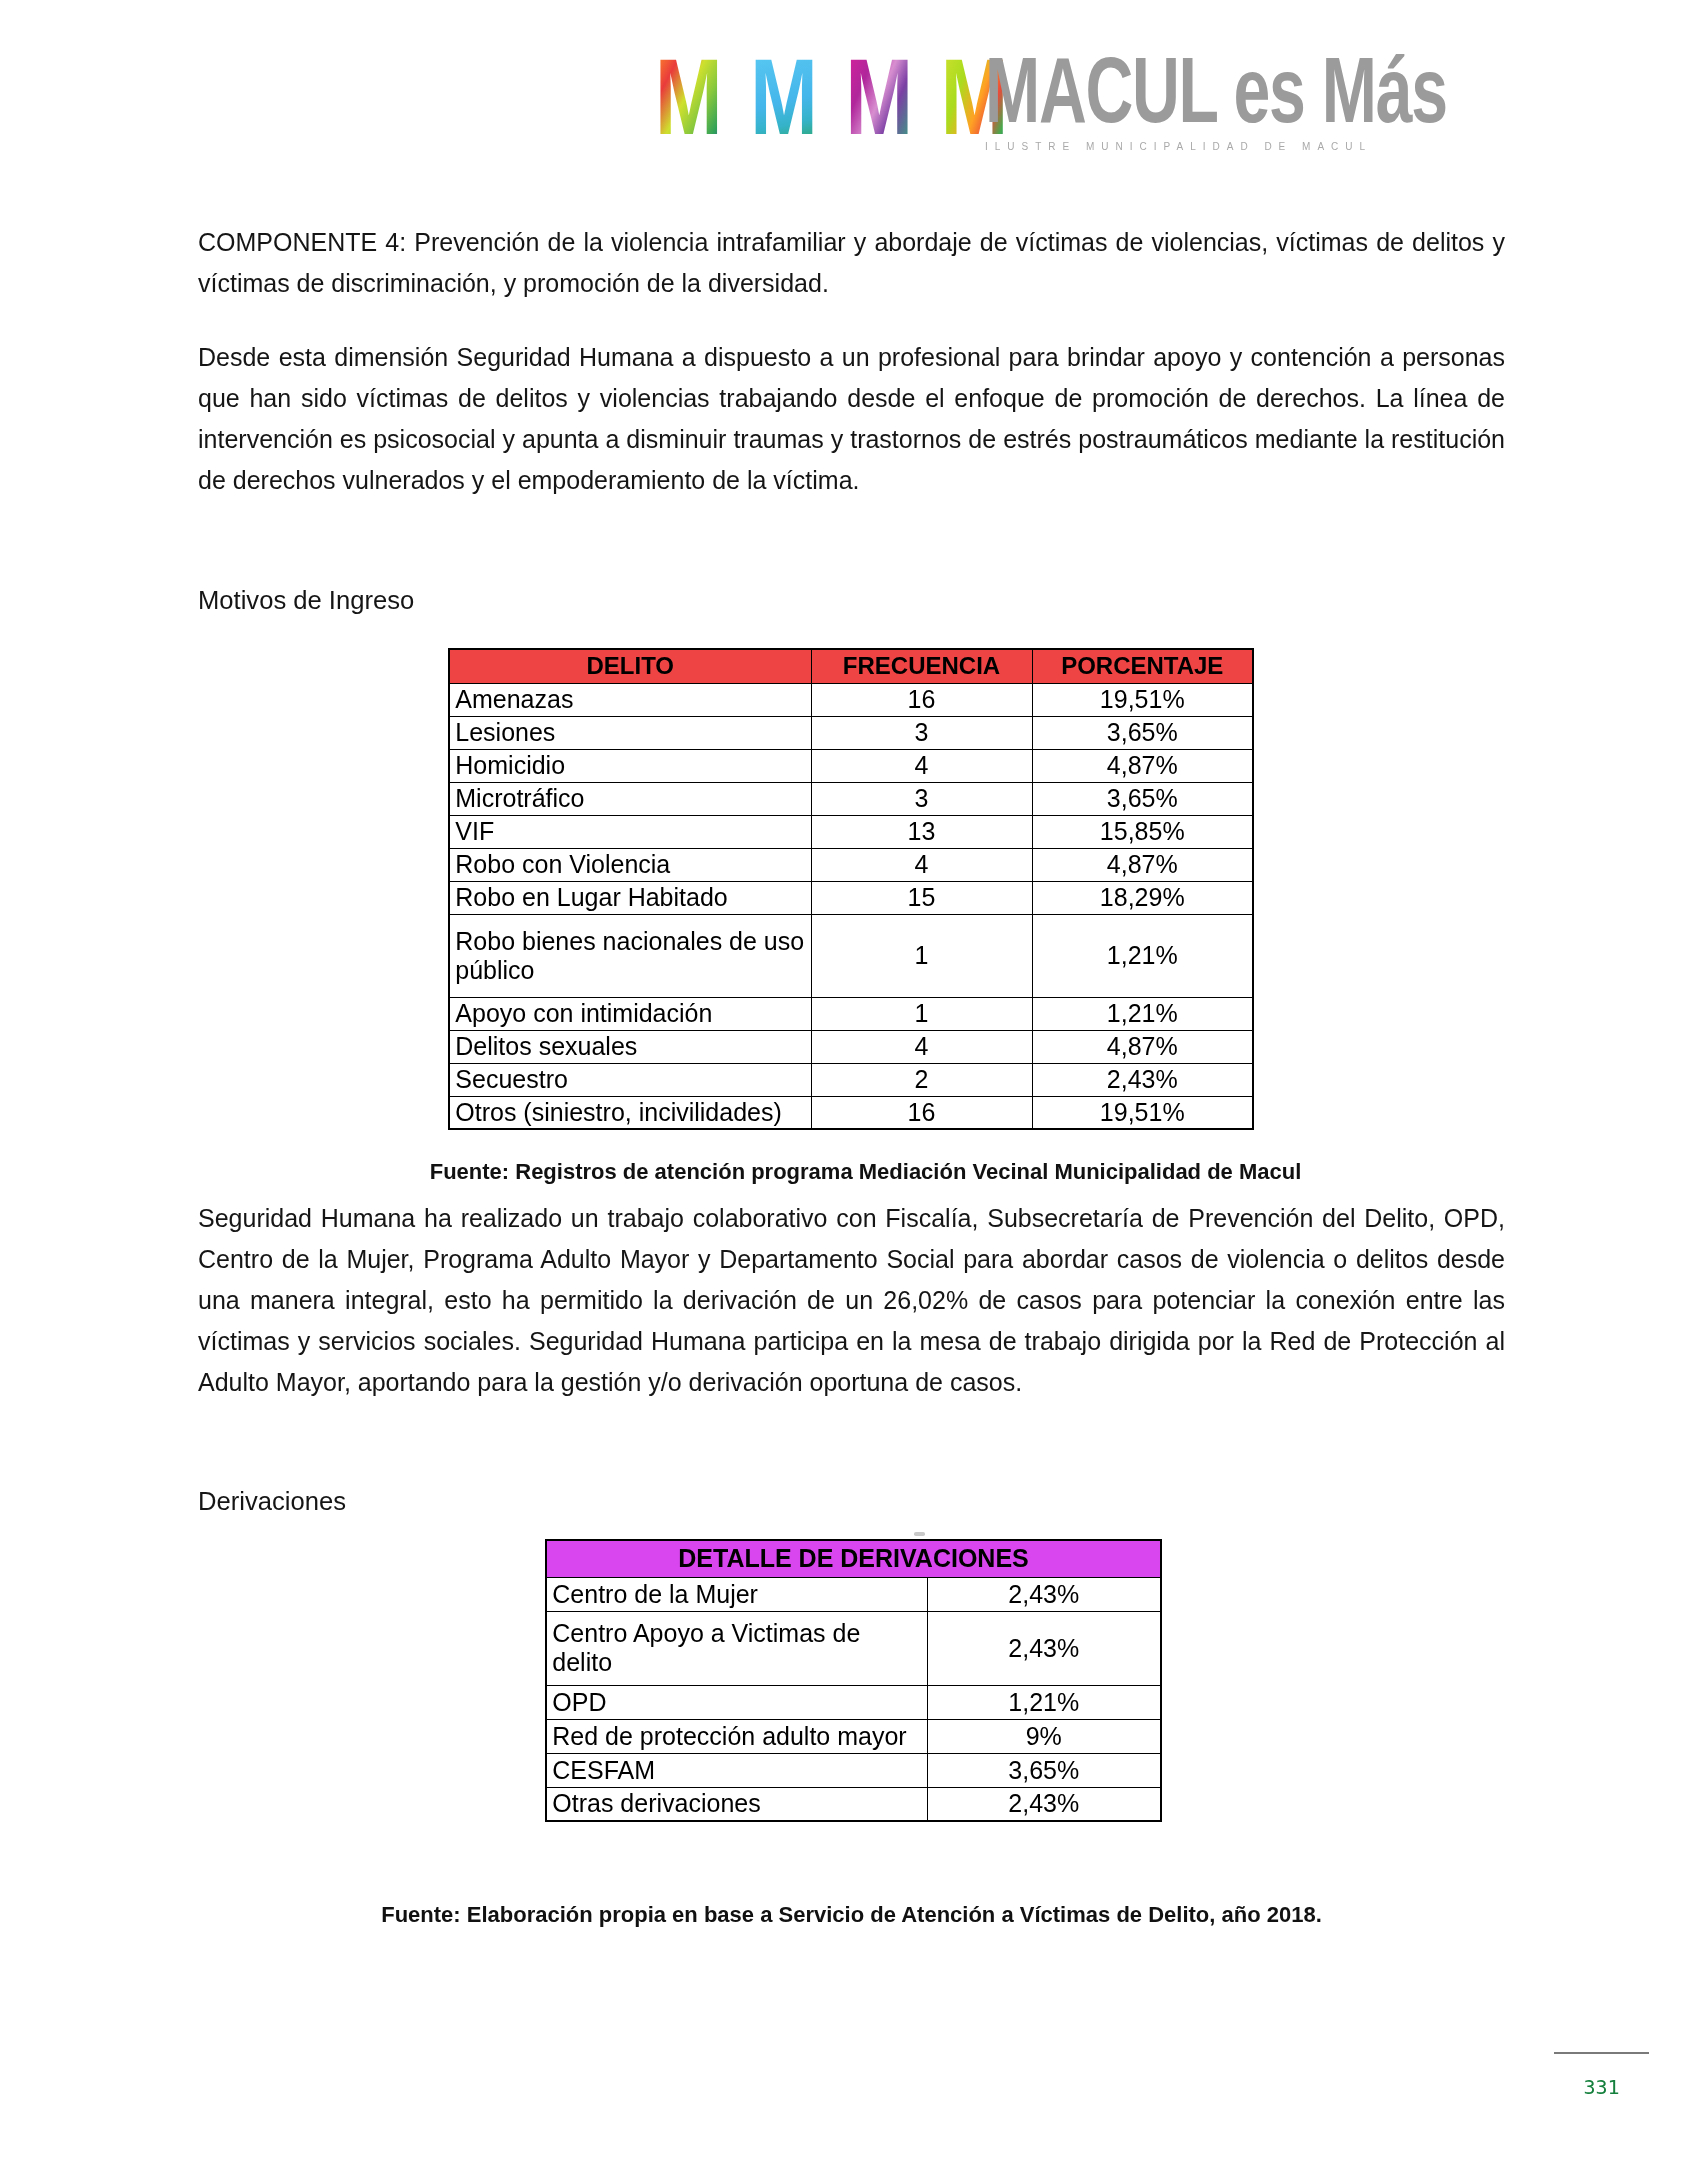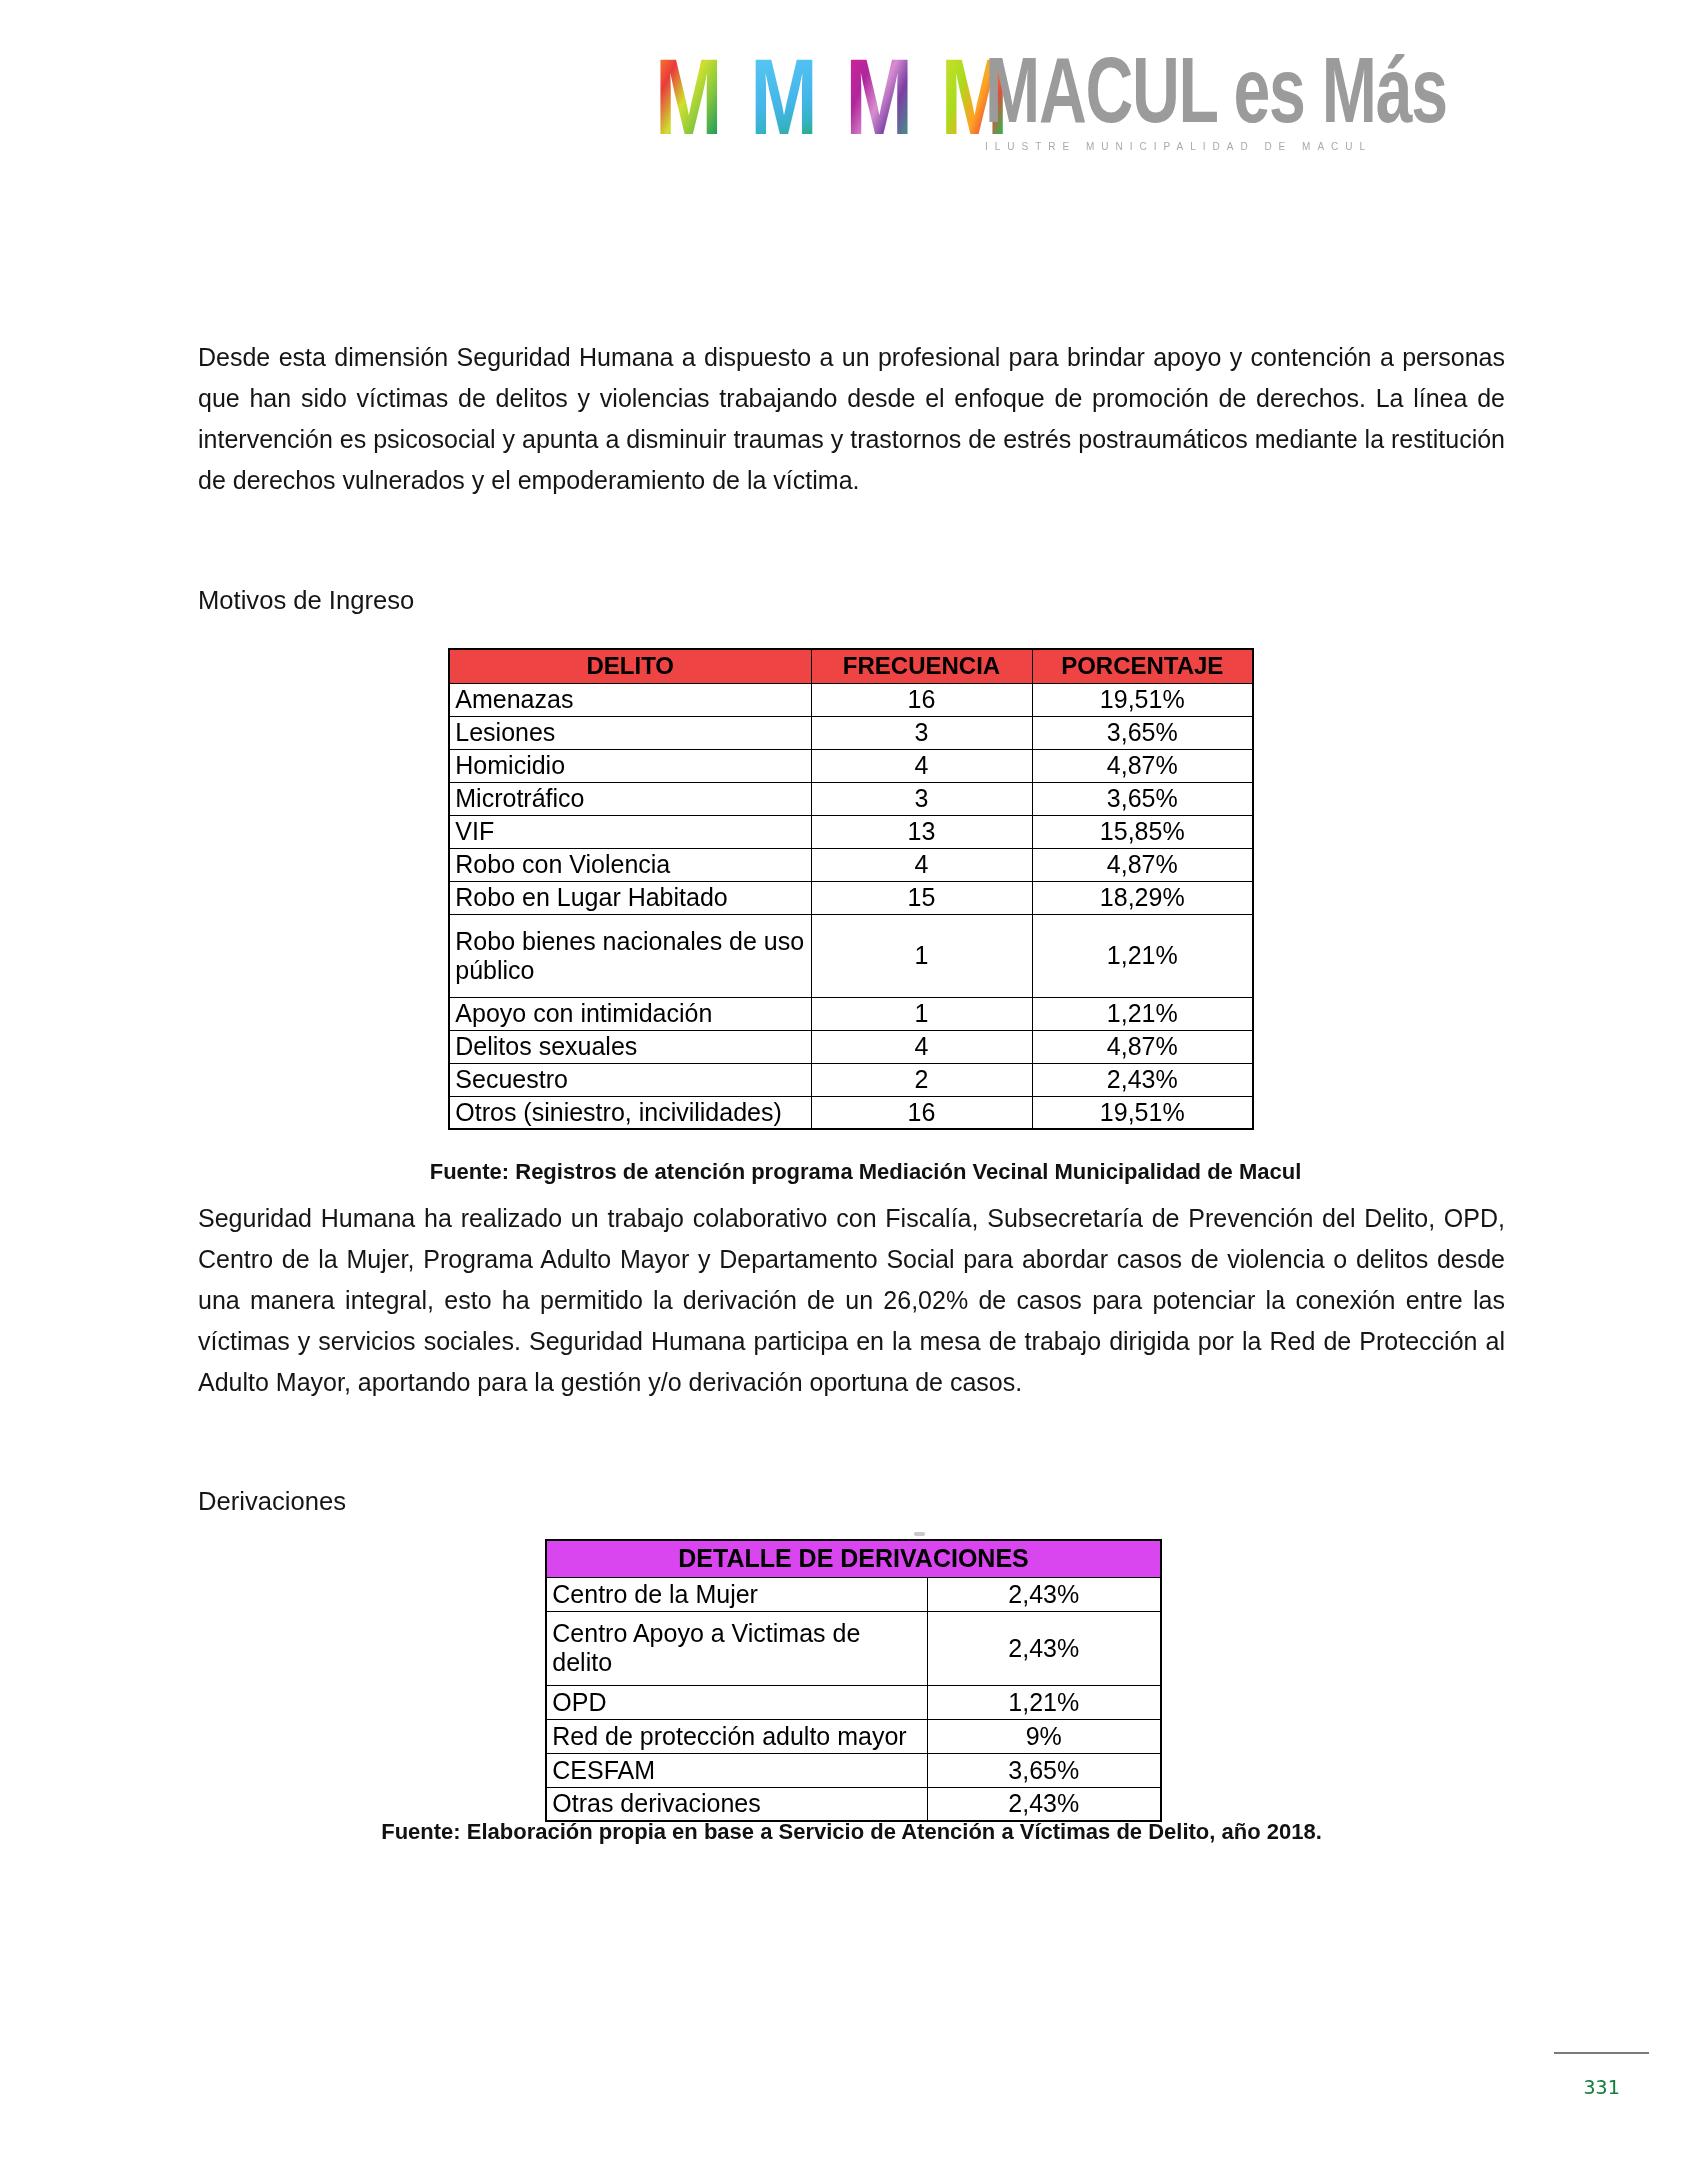--- a/index.html
+++ b/index.html
@@ -40,21 +40,21 @@
   .p2 { top:337px; }
   .p3 { top:1198px; }
   .heading { position:absolute; left:198px; font-size:25.6px; color:#151515; }
   .h-motivos { top:586px; }
   .h-derivaciones { top:1487px; }
   .caption {
     position:absolute; left:0; width:1703px; text-align:center;
     font-size:22px; font-weight:bold; color:#111;
   }
   .cap1 { top:1159px;padding-left:28px; }
-  .cap2 { top:1819px; }
+  .cap2 { top:1902px; }
 
   
   table { border-collapse:collapse; table-layout:fixed; background:#fff; }
   th, td { border:1.8px solid #000; font-size:25px; color:#000; overflow:hidden; }
   .t1 { position:absolute; left:448px; top:648px; width:803px; border:2.6px solid #000; }
   .t1 col.c1 { width:362px; } .t1 col.c2 { width:221px; } .t1 col.c3 { width:221px; }
   .t1 thead th { background:#ef4444; font-weight:bold; text-align:center; height:34px; font-size:24px; }
   .t1 td { height:33px; padding:0.9px 5.3px; }
   .t1 td:nth-child(1) { text-align:left; }
   .t1 td:nth-child(2), .t1 td:nth-child(3) { text-align:center; }
@@ -86,20 +86,21 @@
       <span class="m m2">M</span>
       <span class="m m3">M</span>
       <span class="m m4">M</span>
     </div>
     <div class="logo-text">
       <div class="logo-title">MACUL es Más</div>
       <div class="logo-subtitle">ILUSTRE MUNICIPALIDAD DE MACUL</div>
     </div>
   </header>
 
+  <p class="body-par p1">COMPONENTE 4: Prevención de la violencia intrafamiliar y abordaje de víctimas de violencias, víctimas de delitos y víctimas de discriminación, y promoción de la diversidad.</p>
   <p class="body-par p2">Desde esta dimensión Seguridad Humana a dispuesto a un profesional para brindar apoyo y contención a personas que han sido víctimas de delitos y violencias trabajando desde el enfoque de promoción de derechos. La línea de intervención es psicosocial y apunta a disminuir traumas y trastornos de estrés postraumáticos mediante la restitución de derechos vulnerados y el empoderamiento de la víctima.</p>
 
   <div class="heading h-motivos">Motivos de Ingreso</div>
 
   <table class="t1">
     <colgroup>
         <col class="c1">
         <col class="c2">
         <col class="c3">
       </colgroup>

